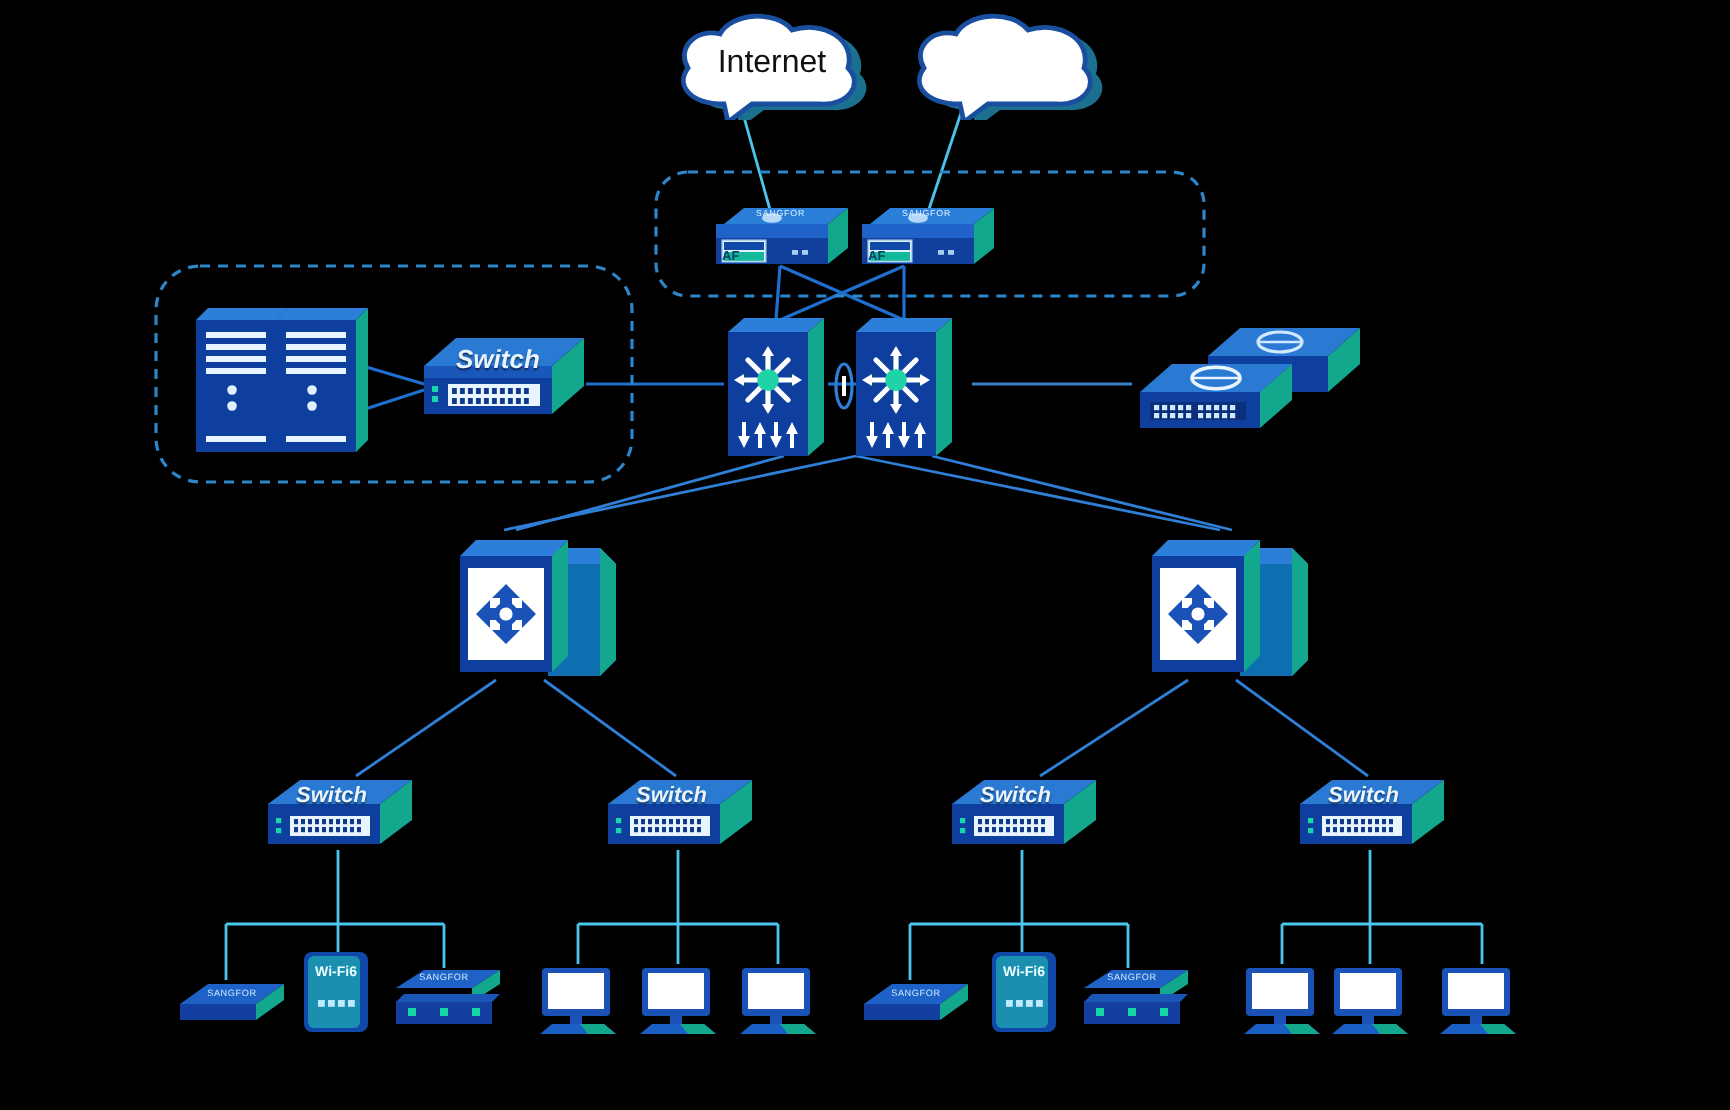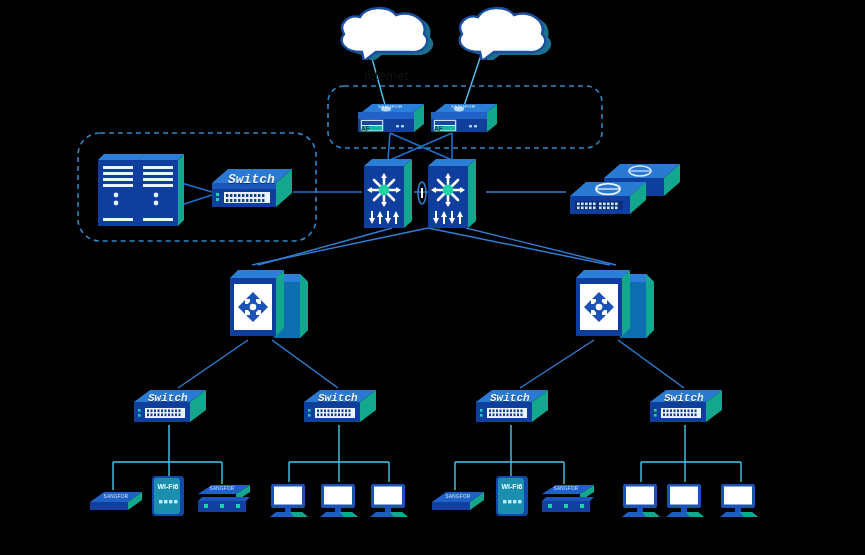--- a/index.html
+++ b/index.html
@@ -1,26 +1,26 @@
 <!DOCTYPE html>
 <html><head>
 <meta charset="utf-8">
 <style>
   html,body{margin:0;padding:0;background:#000;}
   body{width:865px;height:555px;overflow:hidden;font-family:"Liberation Sans",sans-serif;}
   #stage{position:relative;width:865px;height:555px;background:#000;}
   .abs{position:absolute;}
   svg{display:block;}
   .cloudlabel{
-    position:absolute;color:#111;font-size:13px;font-family:"Liberation Sans",sans-serif;
-    white-space:nowrap;text-align:center;margin-top:45px;
+    position:absolute;color:#111;font-size:16px;font-family:"Liberation Sans",sans-serif;
+    white-space:nowrap;text-align:center;
   }
   .devlabel{
     position:absolute;color:#e8f4ff;font-style:italic;font-weight:bold;
-    font-family:Liberation Mono, monospace;white-space:nowrap;
+    font-family:Liberation Sans, sans-serif;white-space:nowrap;
     text-shadow:0 1px 1px rgba(0,0,0,.55);
   }
   .tinylabel{
     position:absolute;color:#cfe9ff;font-family:"Liberation Sans",sans-serif;
     white-space:nowrap;text-align:center;
   }
   .aflabel{
     position:absolute;color:#0b3f6b;font-weight:bold;font-family:"Liberation Sans",sans-serif;
     white-space:nowrap;
   }

